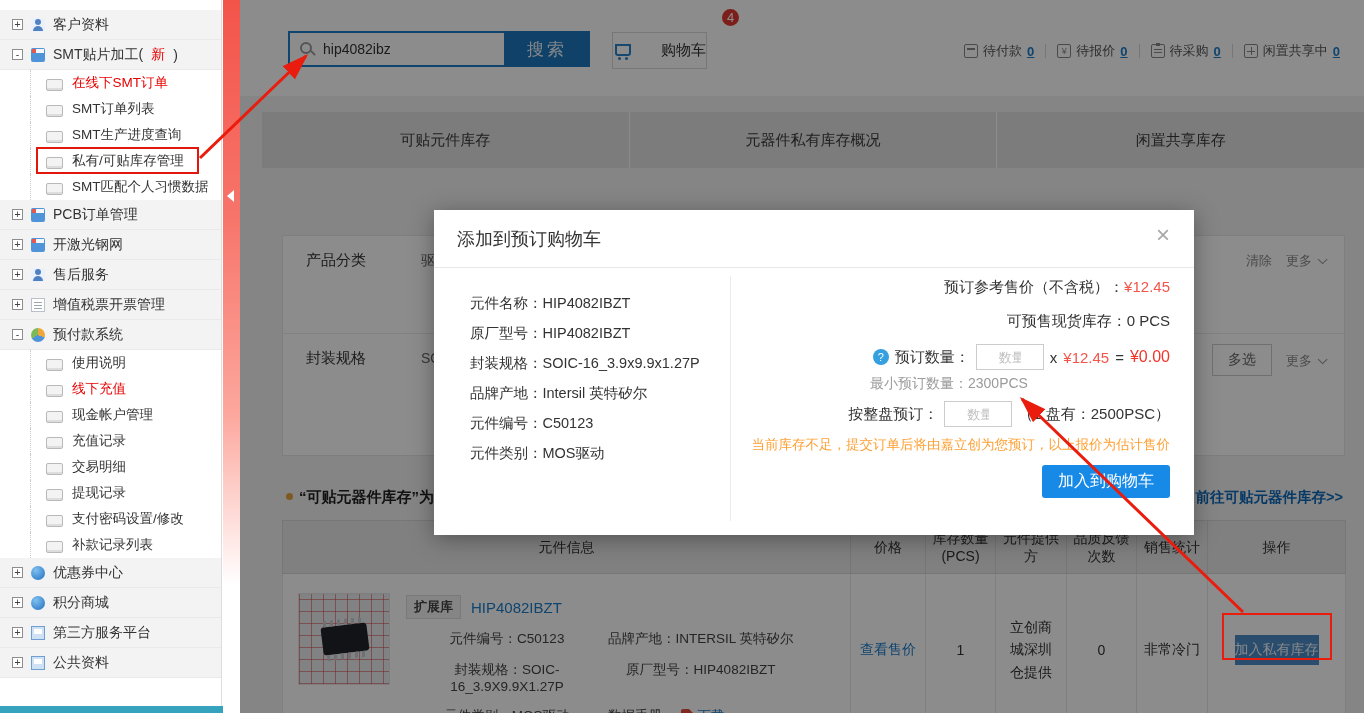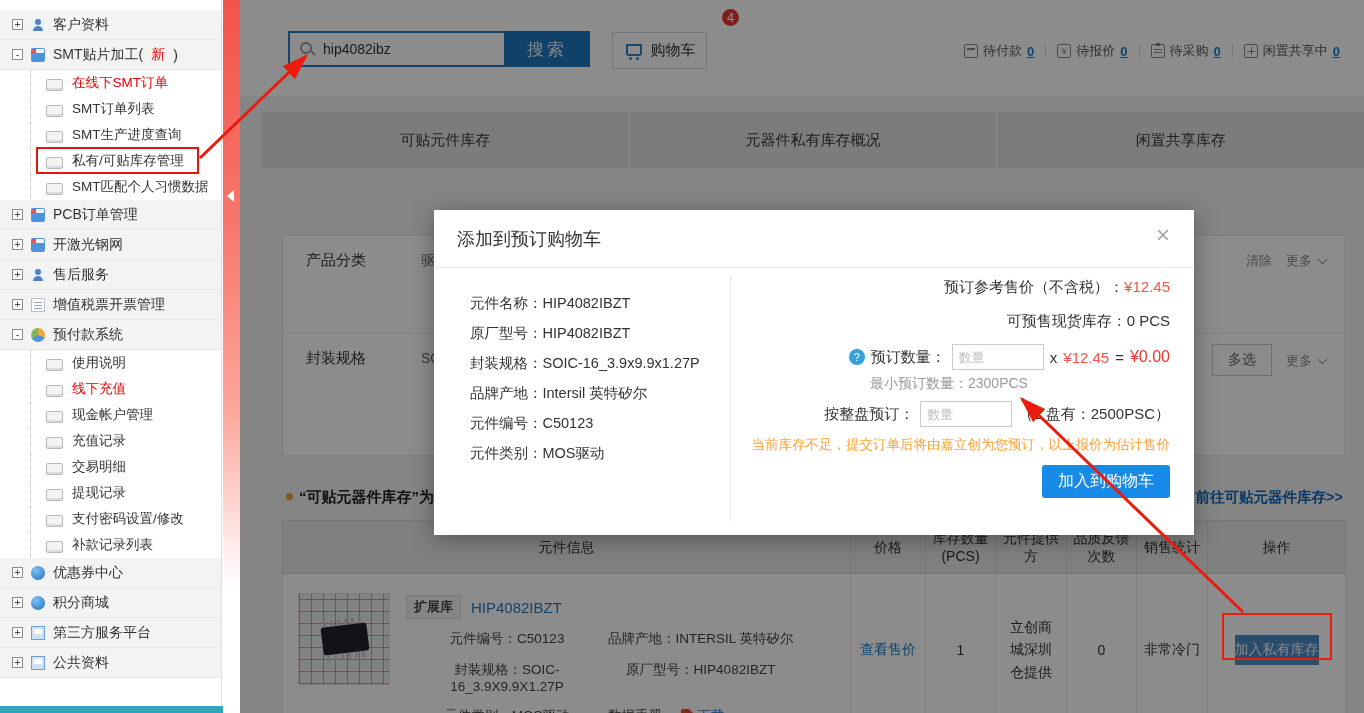--- a/index.html
+++ b/index.html
@@ -56,21 +56,21 @@
   .search-input{width:216px;height:36px;border:2px solid #1b7dc9;border-right:none;background:#fff;
                 display:flex;align-items:center;gap:9px;padding-left:10px;box-sizing:border-box}
   .mag{width:14px;height:14px;position:relative;flex:none}
   .mag::before{content:"";position:absolute;left:0;top:0;width:8px;height:8px;border:2px solid #9a9a9a;border-radius:50%}
   .mag::after{content:"";position:absolute;left:10px;top:10px;width:6px;height:2px;background:#9a9a9a;transform:rotate(45deg)}
   .search-input input{border:none;outline:none;font-size:14px;color:#333;width:160px;background:transparent;
                       font-family:inherit}
   .search-btn{width:86px;height:36px;background:#1e79c0;color:#eef4fa;font-size:17px;letter-spacing:3px;
               display:flex;align-items:center;justify-content:center;border:none;cursor:pointer}
   .cart{position:absolute;left:372px;top:32px;width:95px;height:37px;border:1px solid #d9d9d9;background:#fff;
-        display:flex;align-items:center;justify-content:center;gap:8px;box-sizing:border-box;cursor:pointer}
+        display:flex;align-items:center;justify-content:space-between;gap:8px;box-sizing:border-box;cursor:pointer}
   .cart-icon{width:19px;height:15px;position:relative;flex:none}
   .cart-icon::before{content:"";position:absolute;left:2px;top:1px;width:12px;height:8px;
         border:2px solid #2a84cc;border-radius:0 0 3px 3px}
   .cart-icon::after{content:"";position:absolute;left:5px;bottom:-2px;width:3px;height:3px;border-radius:50%;
         background:#2a84cc;box-shadow:7px 0 0 #2a84cc}
   .cart-label{font-size:15px;color:#333}
   .cart-badge{position:absolute;left:480px;top:7px;width:21px;height:21px;border-radius:50%;background:#e23a30;
         color:#fff;border:2px solid #fff;font-size:13px;display:flex;align-items:center;justify-content:center;
         box-sizing:border-box}
   .status{position:absolute;right:24px;top:42px;display:flex;align-items:center;gap:11px;font-size:13px;color:#555}
@@ -154,21 +154,21 @@
   .m-left div{height:30px;line-height:30px}
   .m-divider{position:absolute;left:296px;top:8px;bottom:14px;width:1px;background:#ebebeb}
   .m-right{position:absolute;left:310px;right:24px;top:0;text-align:right}
   .mr1{margin-top:10px;font-size:15px;color:#333}
   .price-red{color:#f4544a}
   .mr2{margin-top:15px;font-size:15px;color:#333}
   .mrow{display:flex;justify-content:flex-end;align-items:center;gap:6px}
   .mr3{margin-top:13px;font-size:15px}
   .help{width:16px;height:16px;border-radius:50%;background:#35a0e0;color:#fff;font-size:11px;
        text-align:center;line-height:16px;flex:none;cursor:pointer}
-  .m-input{width:92px;height:26px;border:1px solid #ccc;padding:0 6px;font-size:13px;box-sizing:border-box;
+  .m-input{width:68px;height:26px;border:1px solid #ccc;padding:0 22px;font-size:13px;box-sizing:border-box;
        font-family:inherit;color:#333}
   .m-input::placeholder{color:#c0c0c0}
   .total-red{color:#f0352b;font-weight:normal;font-size:16px}
   .mr4{margin-top:5px;font-size:14px;color:#9b9b9b;text-align:left;padding-left:126px}
   .mr5{margin-top:8px;font-size:15px}
   .mr6{margin-top:9px;font-size:13.5px;color:#ffa033}
   .mr-btn{margin-top:11px}
   .add-cart-btn{width:128px;height:33px;background:#1789e6;color:#fff;border:none;border-radius:3px;
        font-size:16px;cursor:pointer;font-family:inherit}
 

